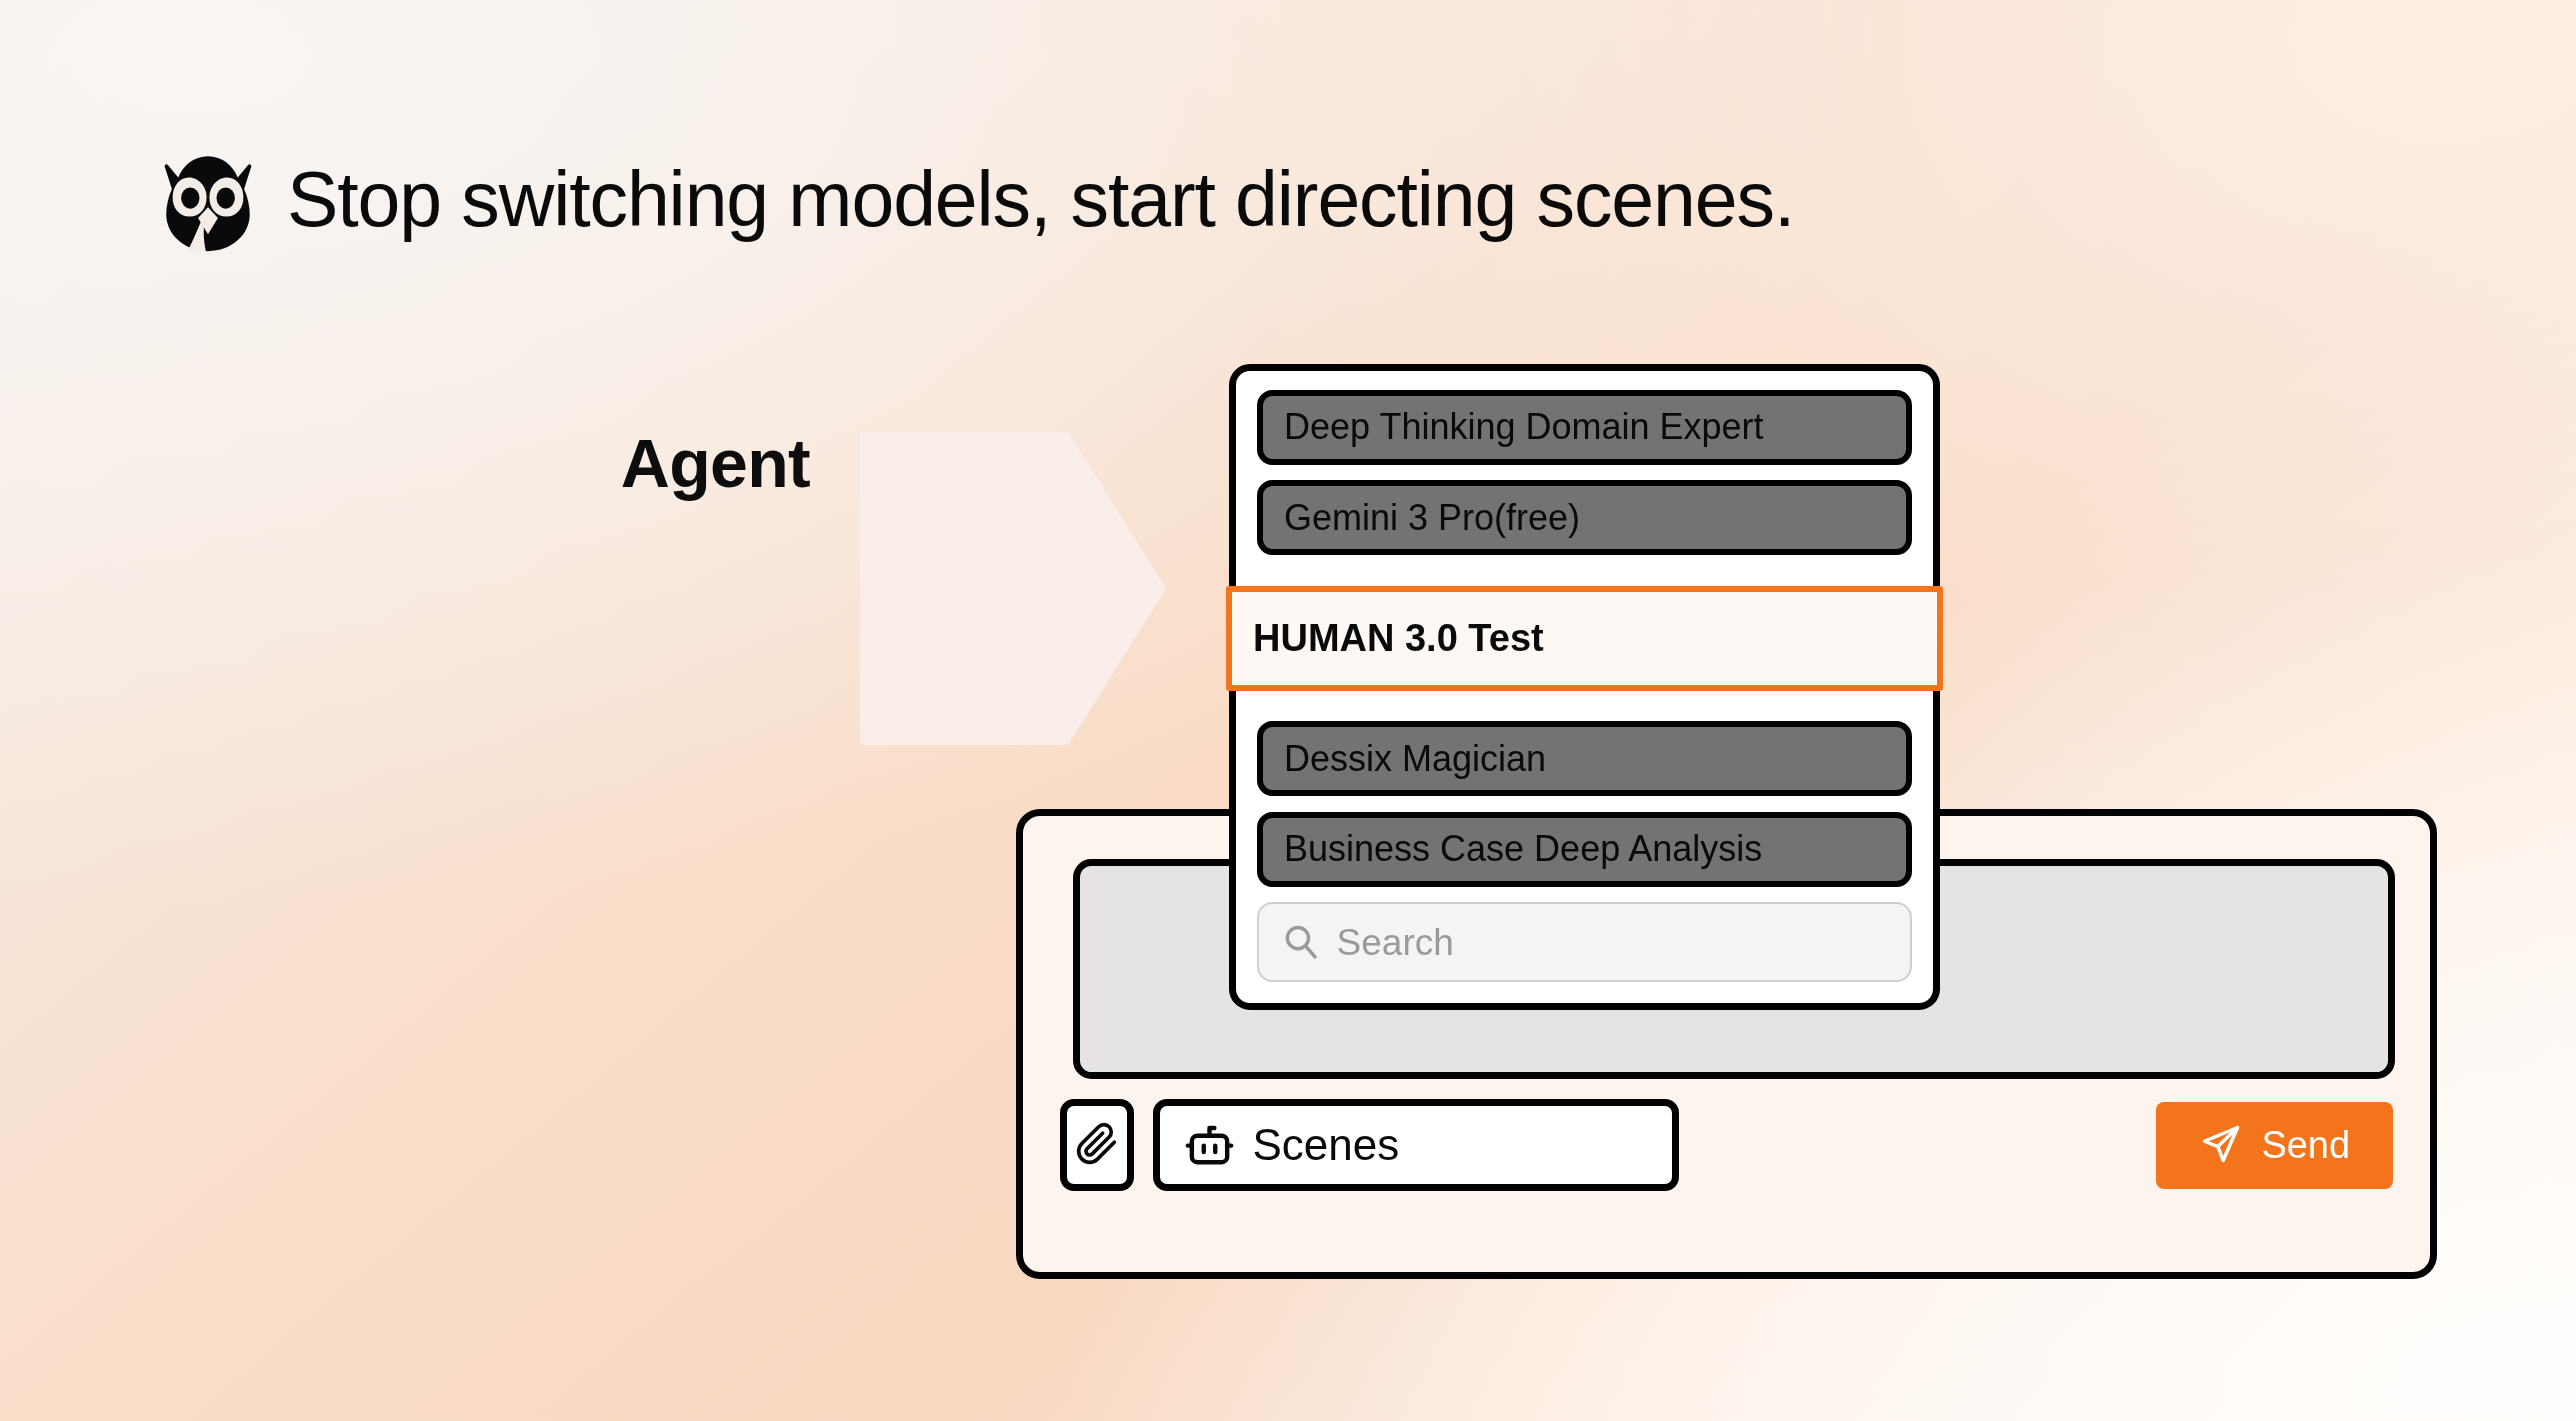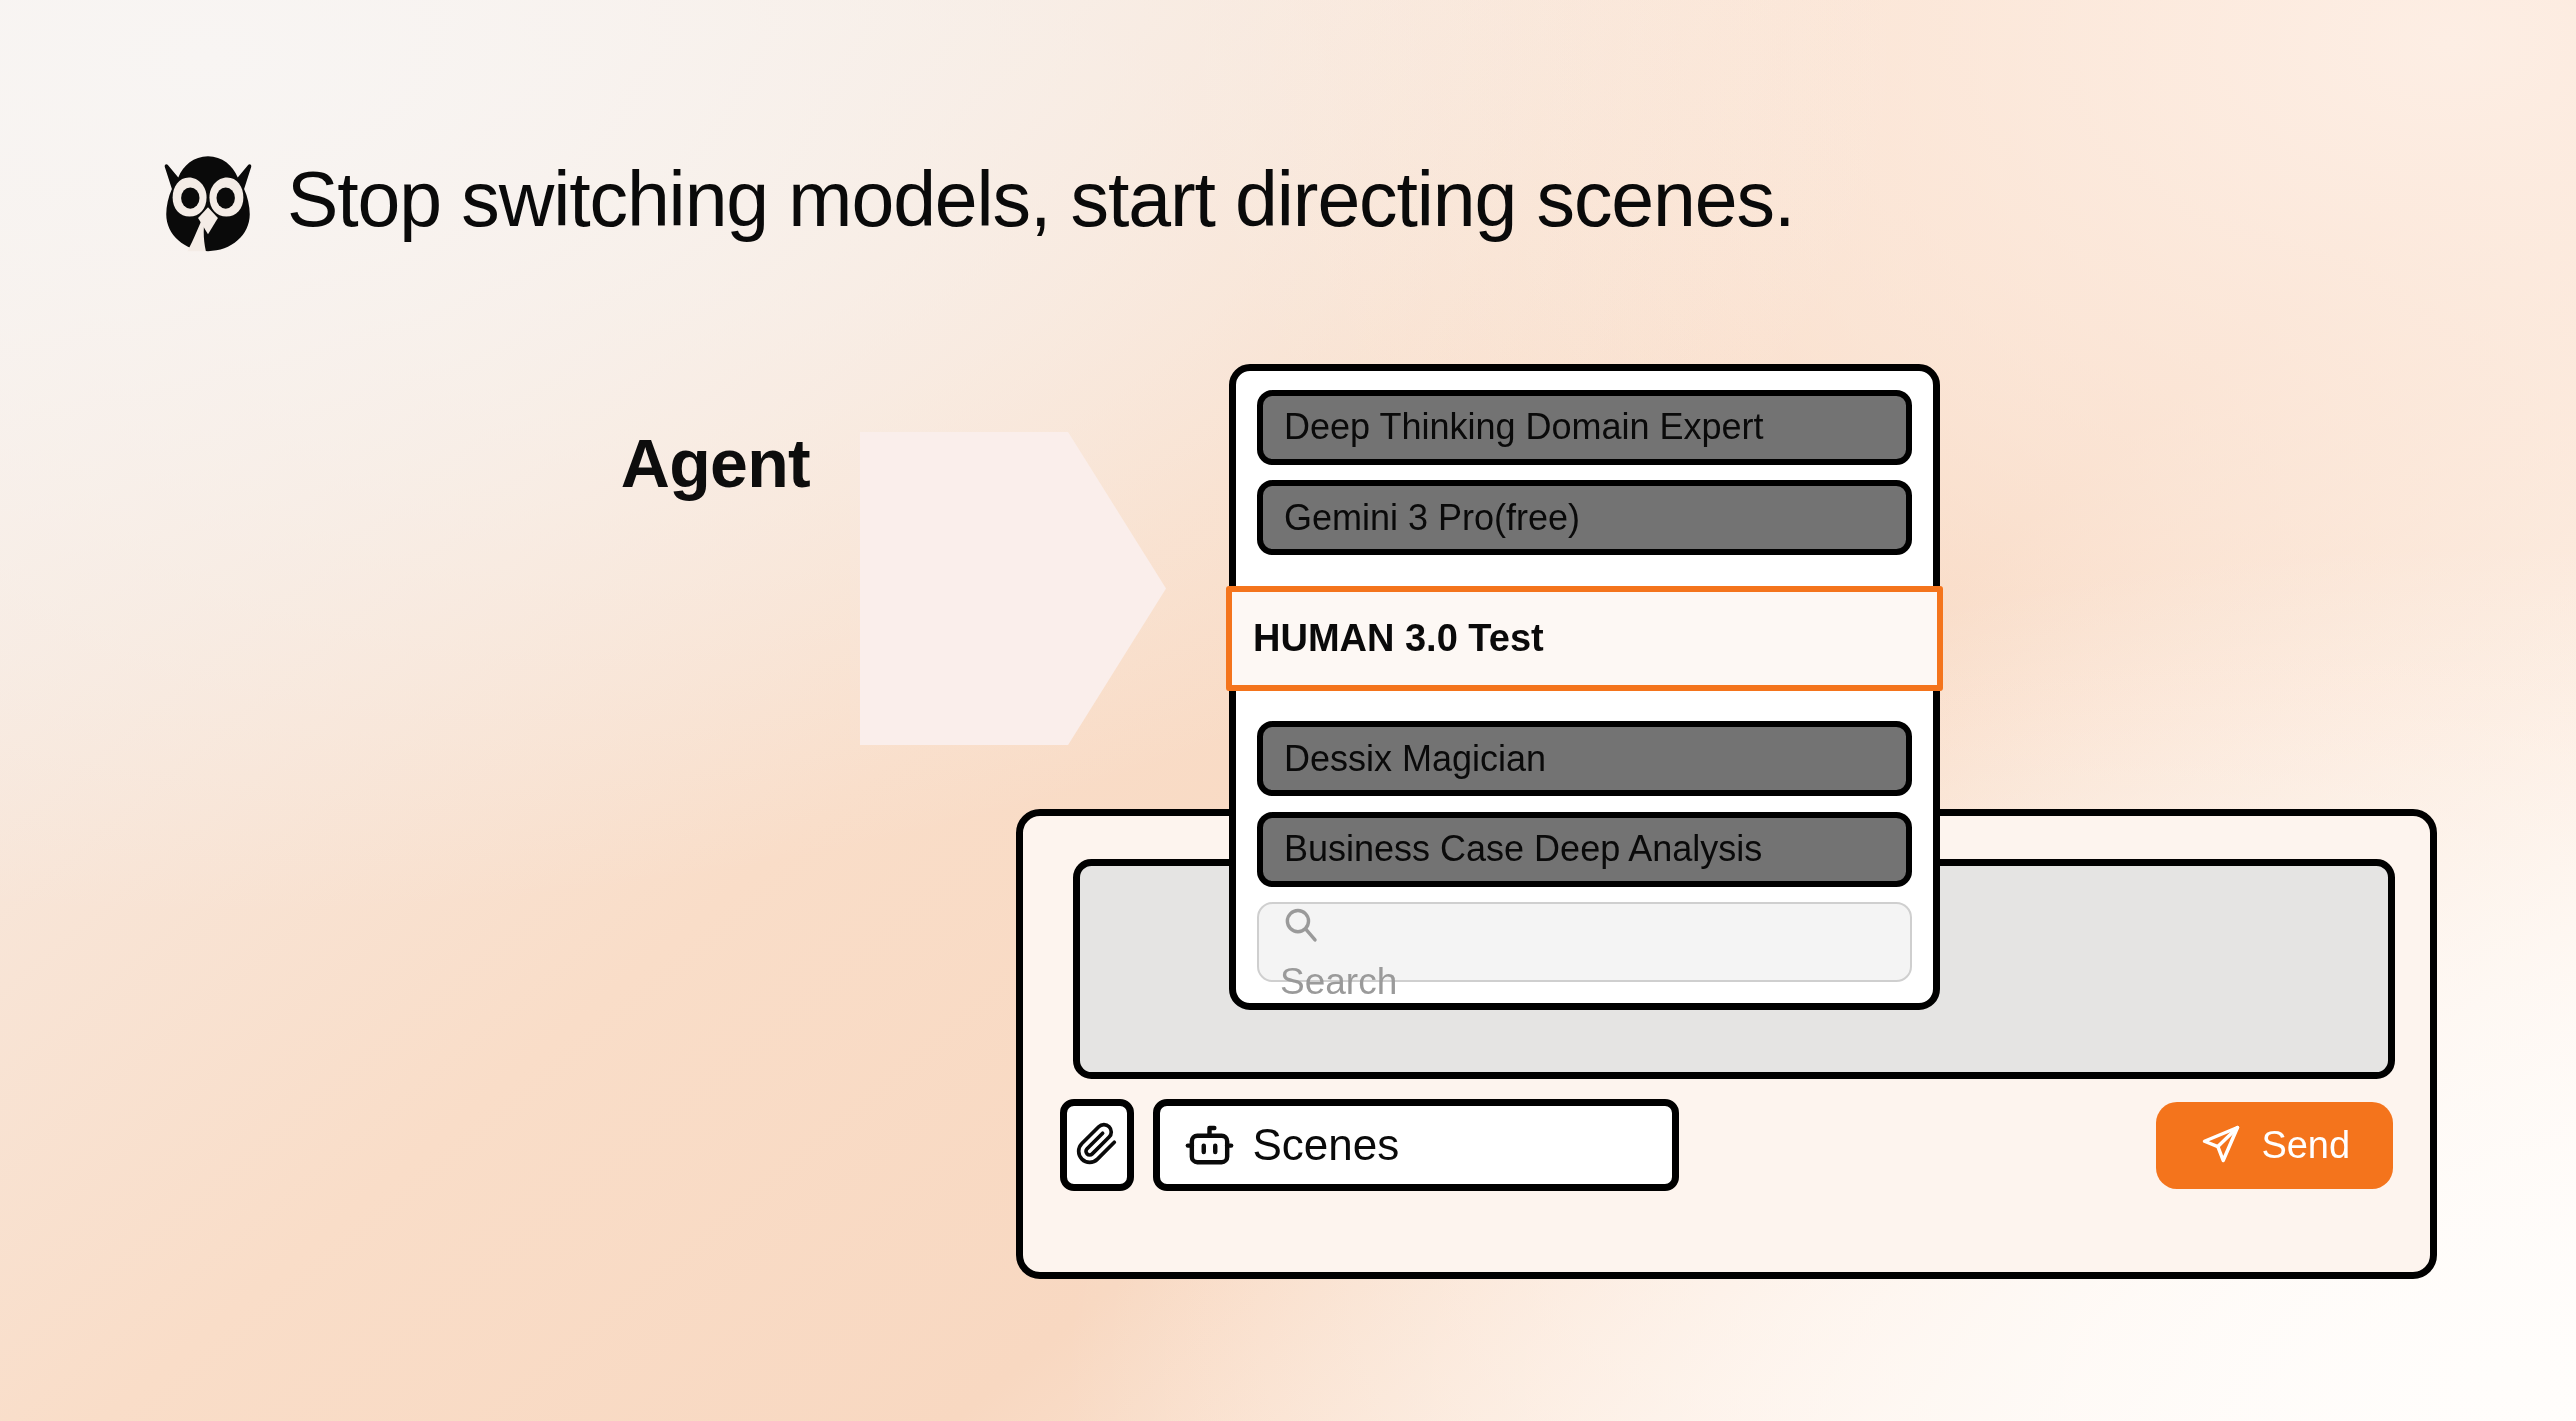--- a/index.html
+++ b/index.html
@@ -131,21 +131,21 @@
   #scenes-label {
     font-size: 44px;
     color: #0a0a0a;
     line-height: 1;
   }
   #send-button {
     margin-left: auto;
     height: 87px;
     min-width: 237px;
     background: #f4741c;
-    border-radius: 21px;
+    border-radius: 8px;
     display: flex;
     align-items: center;
     justify-content: center;
     gap: 18.5px;
     padding: 0 28px;
     box-sizing: border-box;
     cursor: pointer;
   }
   #send-label {
     font-size: 38px;
@@ -193,25 +193,24 @@
     z-index: 3;
     font-size: 38px;
   }
   #search-field {
     height: 80px;
     background: #f4f4f4;
     border: 2.8px solid #cfcfcf;
     border-radius: 15.6px;
     box-sizing: border-box;
     display: flex;
-    align-items: flex-start;
+    align-items: center;
     gap: 15.6px;
     padding-left: 21px;
     cursor: text;
-    flex-direction: column;
   }
   #search-placeholder {
     font-size: 37px;
     color: #9a9a9a;
     line-height: 1;
   }
 </style>
 </head>
 <body>
 

